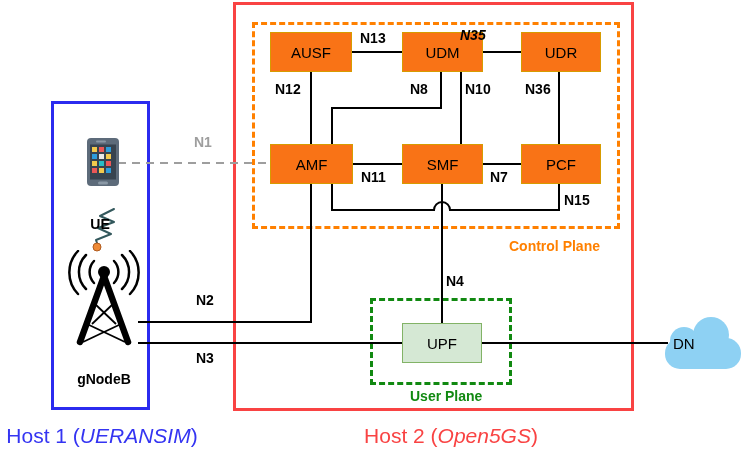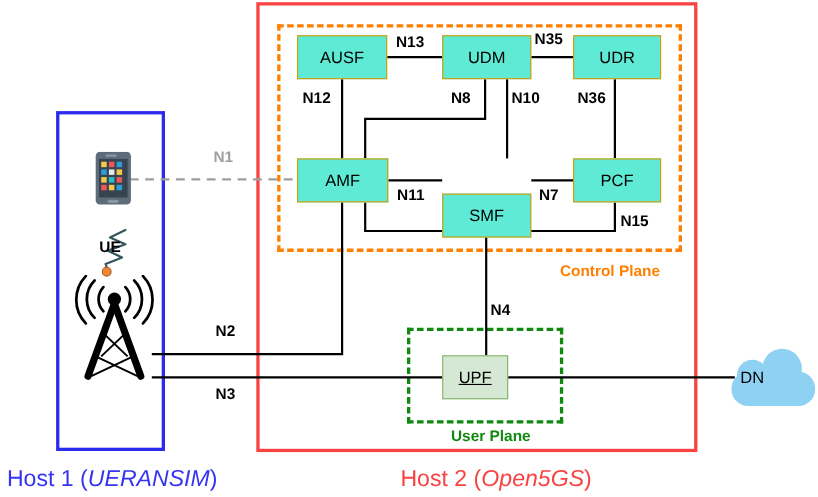--- a/index.html
+++ b/index.html
@@ -12,29 +12,29 @@
   .host-box{position:absolute;box-sizing:border-box;background:transparent;}
   #host1-box{left:51px;top:101px;width:99px;height:309px;border:3px solid #2b2bef;}
   #host2-box{left:233px;top:2px;width:401px;height:409px;border:3px solid #f94343;}
   
   #control-plane-box{left:252px;top:22px;width:368px;height:207px;
     box-sizing:border-box;border:3px dashed #ff8000;}
   #user-plane-box{left:370px;top:298px;width:142px;height:87px;
     box-sizing:border-box;border:3px dashed #118911;}
   
   .nf{position:absolute;box-sizing:border-box;width:82px;height:40px;
-    background:#5eead4;border:1.5px solid #d79b00;display:flex;
+    background:#f97316;border:1.5px solid #d79b00;display:flex;
     align-items:center;justify-content:center;font-size:15px;color:#000;z-index:6;}
   #nf-ausf{left:270px;top:32px;}
   #nf-udm{left:402px;top:32px;width:81px;justify-content:center;}
   #nf-udr{left:521px;top:32px;width:80px;}
   #nf-amf{left:270px;top:144px;width:83px;}
-  #nf-smf{left:402px;top:144px;width:81px;margin-top:32px;}
+  #nf-smf{left:402px;top:144px;width:81px;}
   #nf-pcf{left:521px;top:144px;width:80px;}
-  #nf-upf{left:402px;top:323px;width:60px;background:#d5e8d4;border-color:#82b366;text-decoration:underline;}
+  #nf-upf{left:402px;top:323px;width:80px;background:#d5e8d4;border-color:#82b366;}
   
   #lines{position:absolute;left:0;top:0;width:744px;height:452px;z-index:5;pointer-events:none;}
   
   .iface{position:absolute;font-size:14px;font-weight:bold;color:#000;z-index:8;white-space:nowrap;}
   
   .plane-title{position:absolute;font-size:14px;font-weight:bold;z-index:8;}
   #control-plane-title{left:490px;top:238px;width:110px;text-align:right;color:#ff8000;}
   #user-plane-title{left:410px;top:388px;width:112px;text-align:left;color:#118911;}
   
   .dev-label{position:absolute;font-size:14px;font-weight:bold;color:#000;text-align:center;z-index:8;margin-top:24px;}
@@ -155,27 +155,28 @@
   <svg class="abs" id="dn-cloud" width="86" height="60" viewBox="0 0 86 60">
     <g fill="#8ed1f3">
       <circle cx="53" cy="21" r="18"></circle>
       <circle cx="26" cy="27" r="14"></circle>
       <rect x="7" y="24" width="76" height="31" rx="15"></rect>
     </g>
   </svg>
   <div class="abs" id="dn-label">DN</div>
 
   <div class="dev-label" id="ue-label">UE</div>
+  <div class="dev-label" id="gnodeb-label">gNodeB</div>
 
   <div class="iface" style="left:194px;top:134px;color:#9e9e9e;">N1</div>
   <div class="iface" style="left:196px;top:292px;">N2</div>
   <div class="iface" style="left:196px;top:350px;">N3</div>
   <div class="iface" style="left:446px;top:273px;">N4</div>
   <div class="iface" style="left:360px;top:30px;">N13</div>
-  <div class="iface" style="left:486px;top:27px;">N35</div>
+  <div class="iface" style="left:460px;top:27px;font-style:italic;">N35</div>
   <div class="iface" style="left:275px;top:81px;">N12</div>
   <div class="iface" style="left:410px;top:81px;">N8</div>
   <div class="iface" style="left:465px;top:81px;">N10</div>
   <div class="iface" style="left:525px;top:81px;">N36</div>
   <div class="iface" style="left:361px;top:169px;">N11</div>
   <div class="iface" style="left:490px;top:169px;">N7</div>
   <div class="iface" style="left:564px;top:192px;text-align:right;">N15</div>
 
   <div class="plane-title" id="control-plane-title">Control Plane</div>
   <div class="plane-title" id="user-plane-title">User Plane</div>

